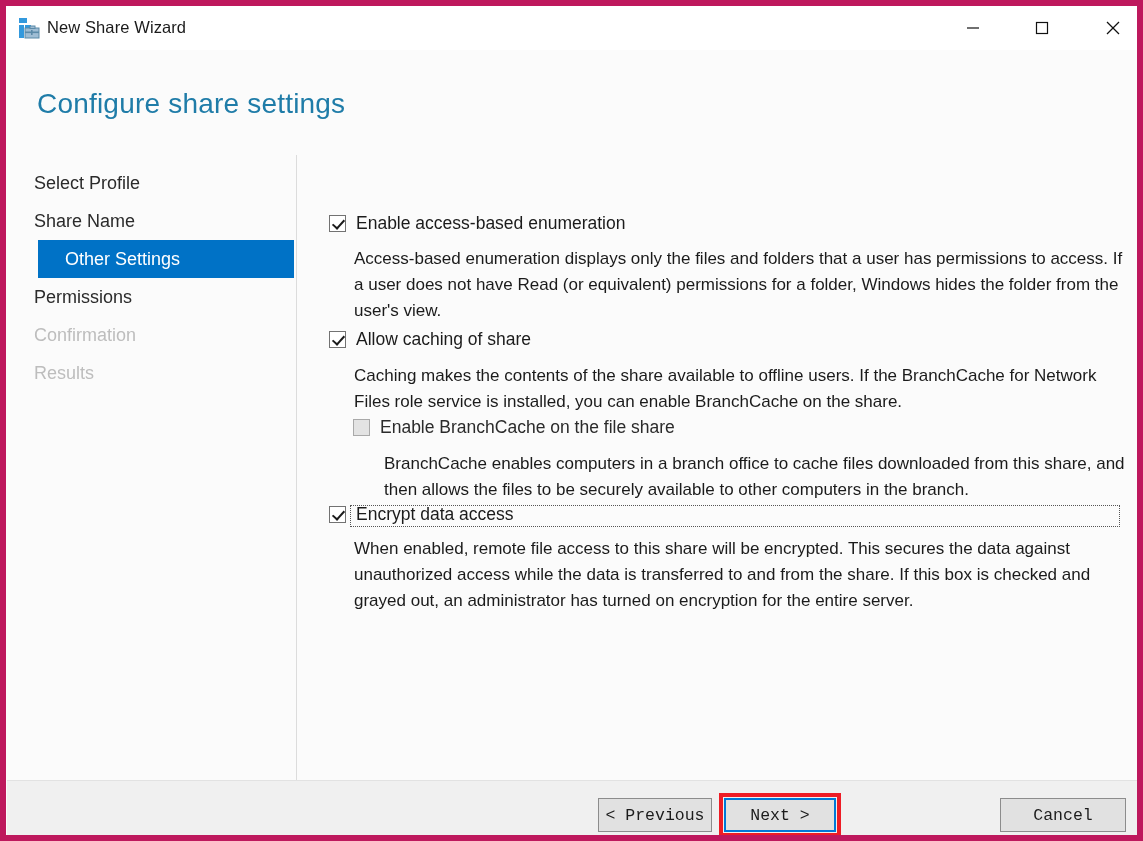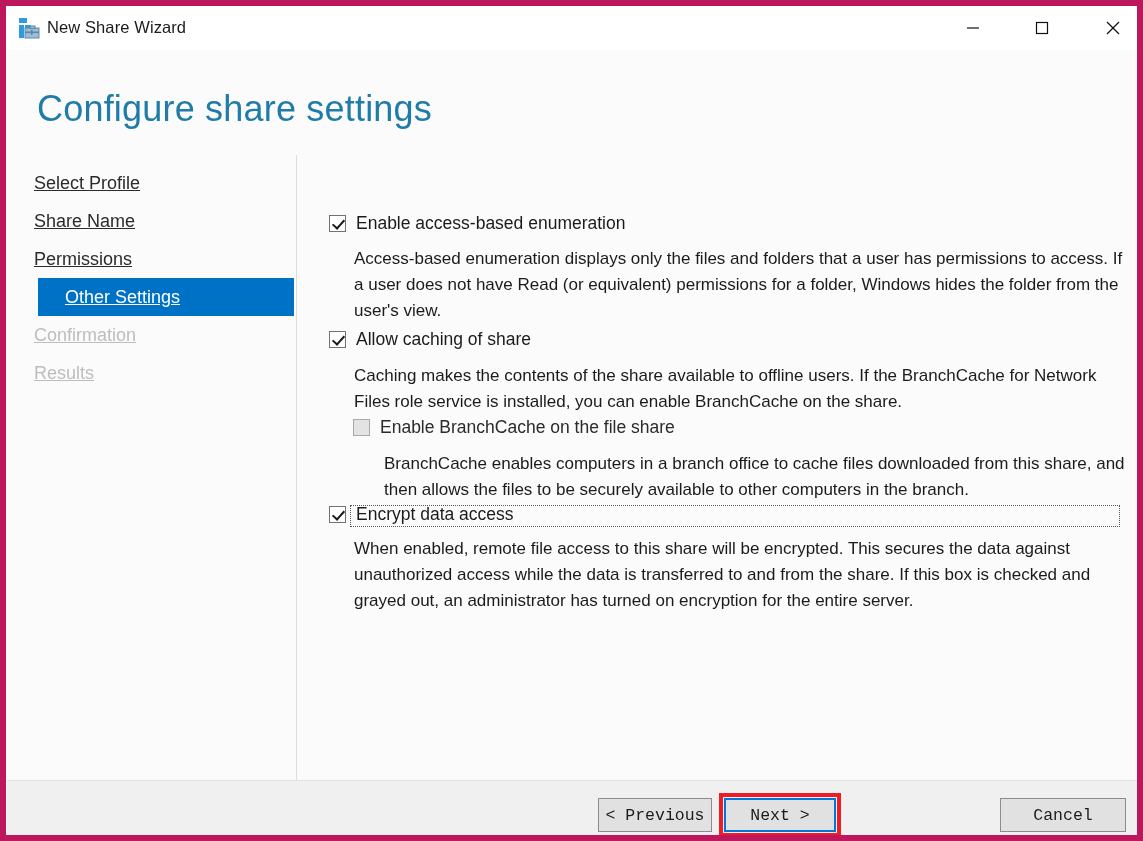--- a/index.html
+++ b/index.html
@@ -70,21 +70,21 @@
     left: 1px; top: 44px;
     width: 1139px;
     height: 730px;
     background: #fbfbfb;
   }
 
   #page-title {
     position: absolute;
     left: 30px;
     top: 38px;
-    font-size: 36px;
+    font-size: 28px;
     color: #1f7ca8;
     font-weight: 400;
     letter-spacing: 0.2px;
     white-space: nowrap;
   }
 
   
   #sidebar {
     position: absolute;
     left: 0;
@@ -92,21 +92,20 @@
     width: 288px;
   }
   .step {
     height: 38px;
     line-height: 38px;
     padding-left: 27px;
     font-size: 18px;
     color: #2b2b2b;
     white-space: nowrap;
     box-sizing: border-box;
-    text-decoration: underline;
   }
   .step.selected {
     background: #0072c6;
     color: #ffffff;
     margin-left: 31px;
     padding-left: 27px;
     width: 256px;
   }
   .step.disabled { color: #bdbdbd; }
 
@@ -279,22 +278,22 @@
     </div>
   </div>
 
   <div id="content">
 
     <div id="page-title">Configure share settings</div>
 
     <div id="sidebar">
       <div class="step">Select Profile</div>
       <div class="step">Share Name</div>
+      <div class="step selected">Other Settings</div>
       <div class="step">Permissions</div>
-      <div class="step selected">Other Settings</div>
       <div class="step disabled">Confirmation</div>
       <div class="step disabled">Results</div>
     </div>
 
     <div id="sidebar-divider"></div>
 
     <div id="panel">
 
       <div class="cb-row" id="abe-row">
         <span class="checkbox checked"></span>

